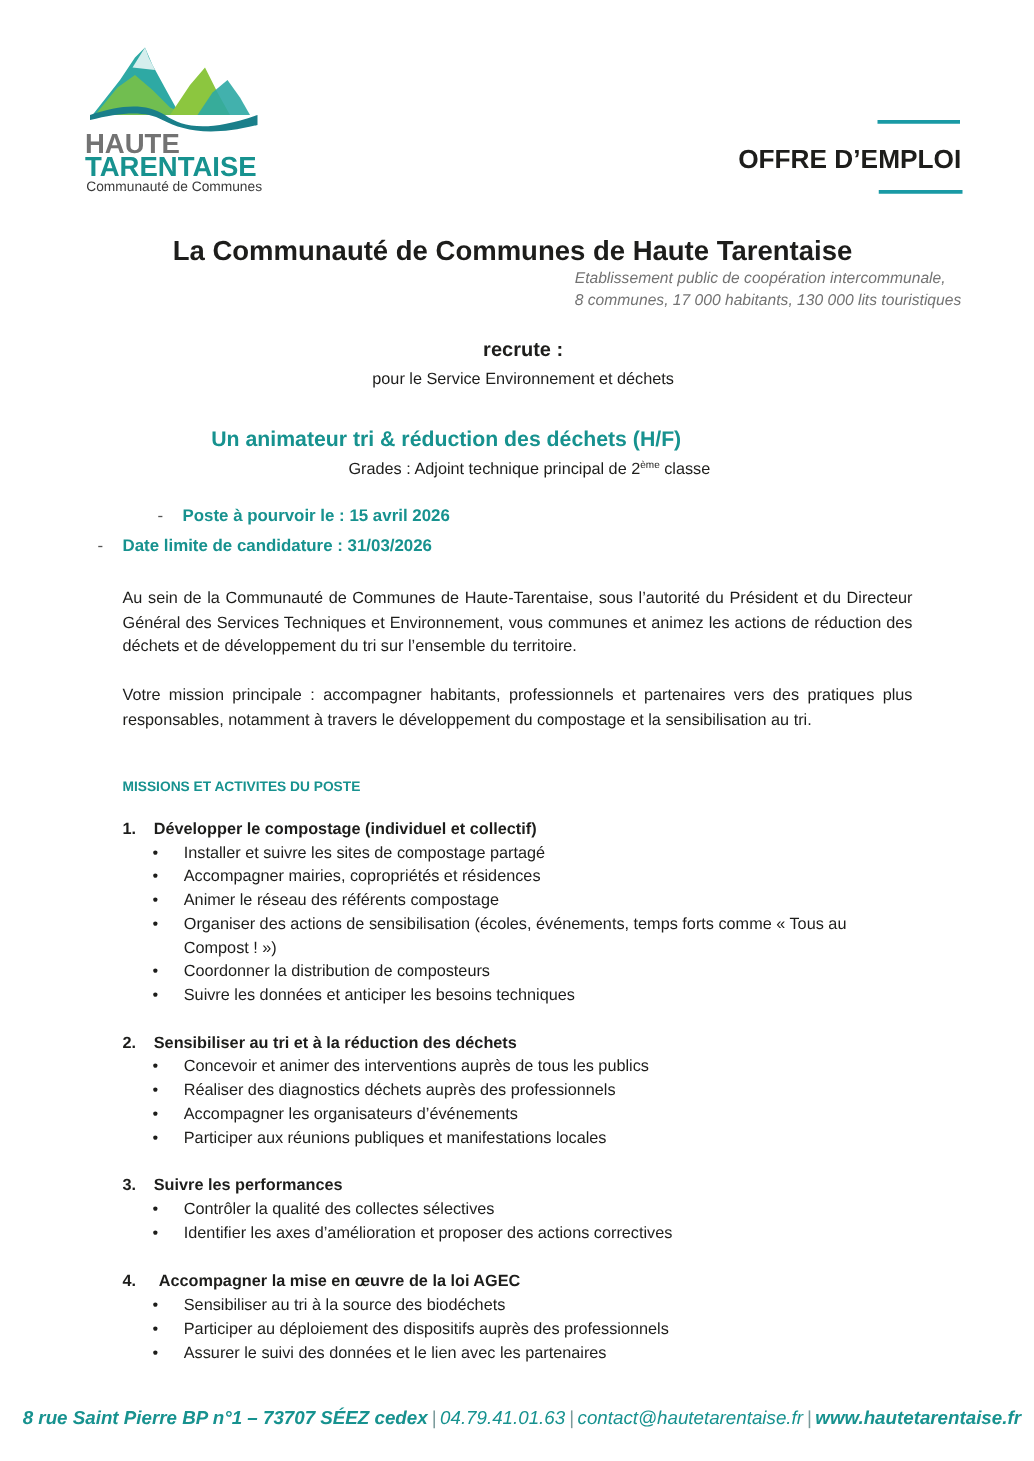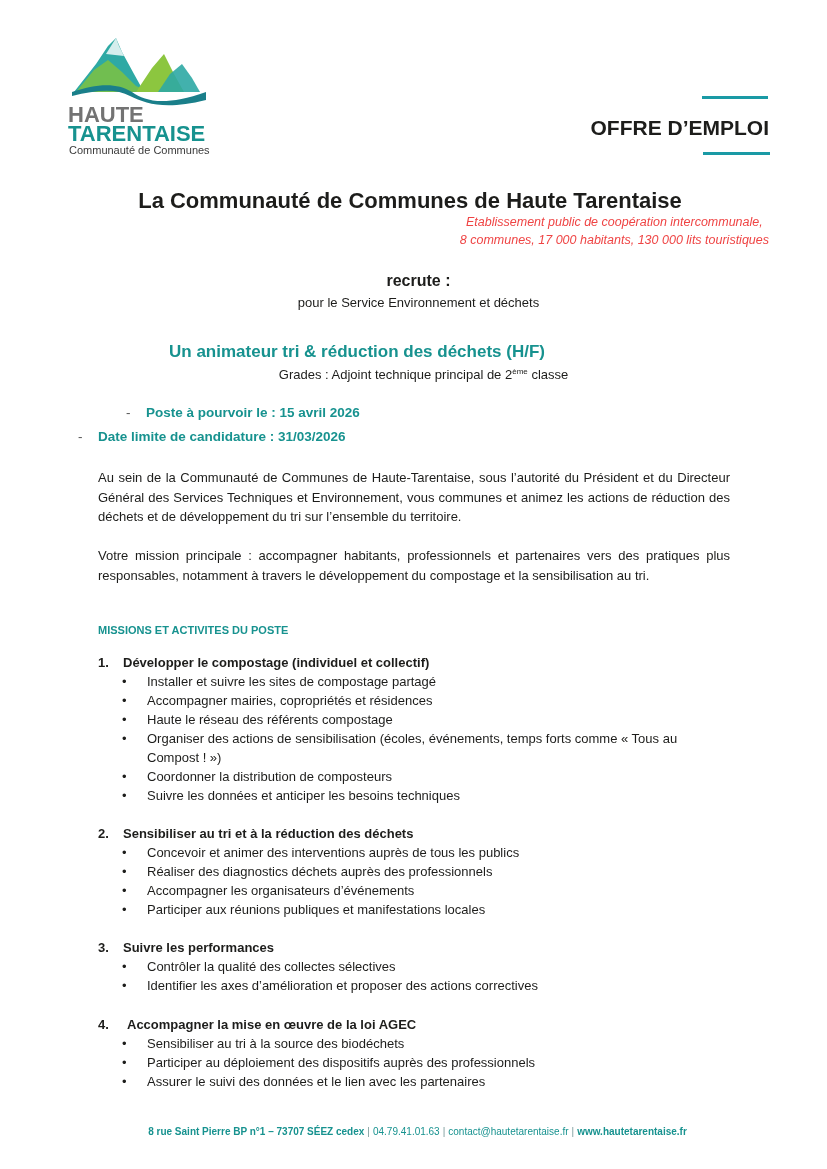--- a/index.html
+++ b/index.html
@@ -11,21 +11,21 @@
   #logo { left: 66px; top: 34px; width: 150px; height: 125px; }
   #logo .haute { position: absolute; left: 2px; top: 70px; font-weight: bold; font-size: 22px; letter-spacing: 0px; color: #737373; line-height: 22px; }
   #logo .tarent { position: absolute; left: 2px; top: 89px; font-weight: bold; font-size: 22px; color: #17928f; line-height: 22px; }
   #logo .cc { position: absolute; left: 3px; top: 110px; font-size: 11px; color: #3a3a3a; line-height: 12px; }
 
   
   .rule { position: absolute; height: 3px; background: #1a9aa5; }
   #offre-title { right: 58px; top: 116px; font-size: 21px; font-weight: bold; color: #1d1d1b; white-space: nowrap; }
 
   #org-title { left: 0; width: 800px; top: 188px; text-align: center; font-size: 22px; font-weight: bold; padding-left: 20px; box-sizing: border-box; }
-  #org-sub { right: 58px; top: 213px; text-align: center; font-style: italic; font-size: 12.5px; line-height: 18px; color: #ef4444; }
+  #org-sub { right: 58px; top: 213px; text-align: left; font-style: italic; font-size: 12.5px; line-height: 18px; color: #737373; }
 
   #recrute { left: 0; width: 827px; top: 272px; text-align: center; font-size: 16px; font-weight: bold; padding-left: 10px; box-sizing: border-box; }
   #service { left: 0; width: 827px; top: 295px; text-align: center; font-size: 13px; padding-left: 10px; box-sizing: border-box; }
 
   #job-title { left: 0; width: 694px; top: 342px; text-align: center; font-size: 17px; font-weight: bold; color: #17928f; padding-left: 20px; box-sizing: border-box; }
   #grades { left: 0; width: 827px; top: 367px; text-align: center; font-size: 13px; padding-left: 20px; box-sizing: border-box; }
   #grades sup { font-size: 8px; }
 
   .dates { left: 78px; font-size: 13.5px; font-weight: bold; color: #17928f; }
   .dates .dash { display: inline-block; width: 20px; color: #555; font-weight: normal; }
@@ -34,21 +34,21 @@
 
   #missions-head { left: 98px; top: 624px; font-size: 11px; font-weight: bold; color: #17928f; }
 
   .section { left: 98px; width: 640px; font-size: 13px; }
   .section .head { font-weight: bold; line-height: 19px; display: flex; }
   .section .num { display: inline-block; width: 25px; }
   .section ul { list-style: none; margin: 0; padding: 0; }
   .section li { position: relative; padding-left: 49px; line-height: 19px; }
   .section li .bullet { position: absolute; left: 24px; top: 0; }
 
-  #footer { left: 0; width: 827px; top: 1126px; text-align: center; font-size: 10px; color: #17928f; padding-left: 8px; box-sizing: border-box; }
+  #footer { left: 0; width: 827px; top: 1126px; text-align: center; font-size: 15px; color: #17928f; padding-left: 8px; box-sizing: border-box; font-style: italic; }
   #footer b { font-weight: bold; }
   #footer .sep { color: #7a9a9a; padding: 0 3px; }
 </style>
 </head>
 <body>
 
 <div id="logo" class="abs">
   <svg width="150" height="72" viewBox="0 0 150 72" style="position:absolute;left:0;top:0">
     <polygon points="8,58 30,30 42,12 50,4 56,18 68,40 78,58" fill="#2ea9a4"></polygon>
     <polygon points="40,20 50,4 53,12 58,22" fill="#ffffff" opacity="0.8"></polygon>
@@ -91,21 +91,21 @@
 <div id="missions-head" class="abs">MISSIONS ET ACTIVITES DU POSTE</div>
 
 <div class="abs section" style="top:653px;">
   <div class="head">
       <span class="num">1.</span>
       <span>Développer le compostage (individuel et collectif)</span>
     </div>
   <ul>
     <li><span class="bullet">•</span><span>Installer et suivre les sites de compostage partagé</span></li>
     <li><span class="bullet">•</span><span>Accompagner mairies, copropriétés et résidences</span></li>
-    <li><span class="bullet">•</span><span>Haute le réseau des référents compostage</span></li>
+    <li><span class="bullet">•</span><span>Animer le réseau des référents compostage</span></li>
     <li style="padding-right:10px;"><span class="bullet">•</span><span>Organiser des actions de sensibilisation (écoles, événements, temps forts comme « Tous au Compost ! »)</span></li>
     <li><span class="bullet">•</span><span>Coordonner la distribution de composteurs</span></li>
     <li><span class="bullet">•</span><span>Suivre les données et anticiper les besoins techniques</span></li>
   </ul>
 </div>
 
 <div class="abs section" style="top:824px;">
   <div class="head">
       <span class="num">2.</span>
       <span>Sensibiliser au tri et à la réduction des déchets</span>

